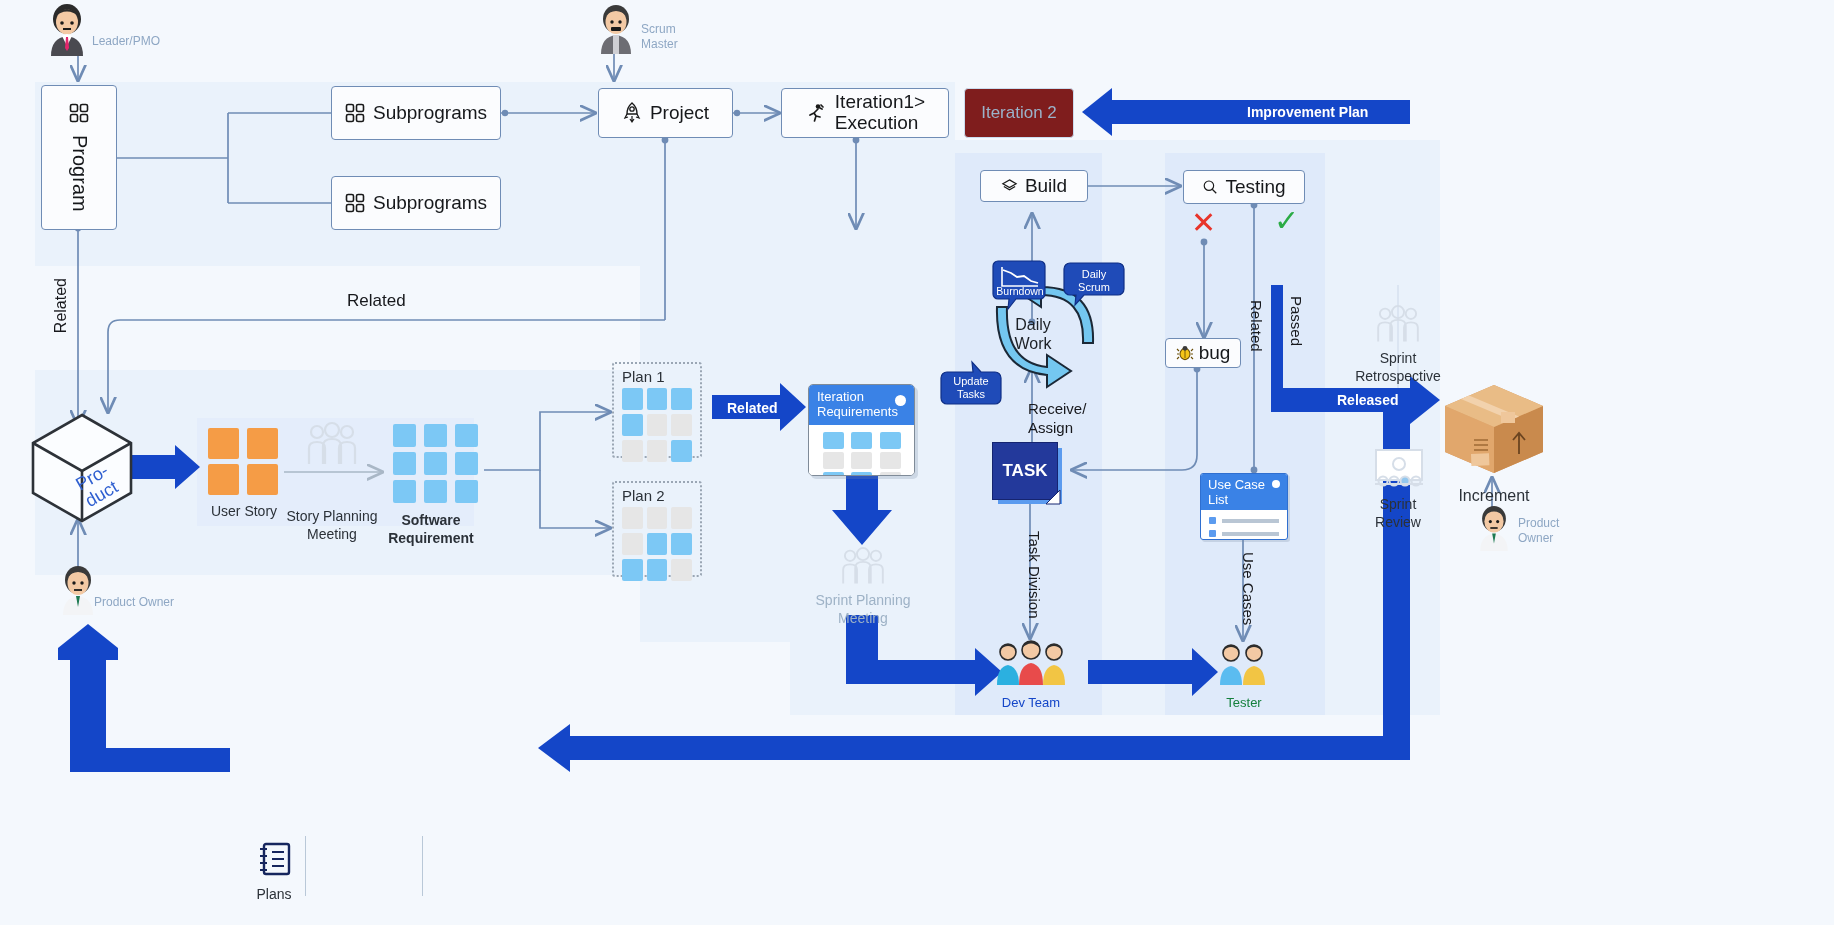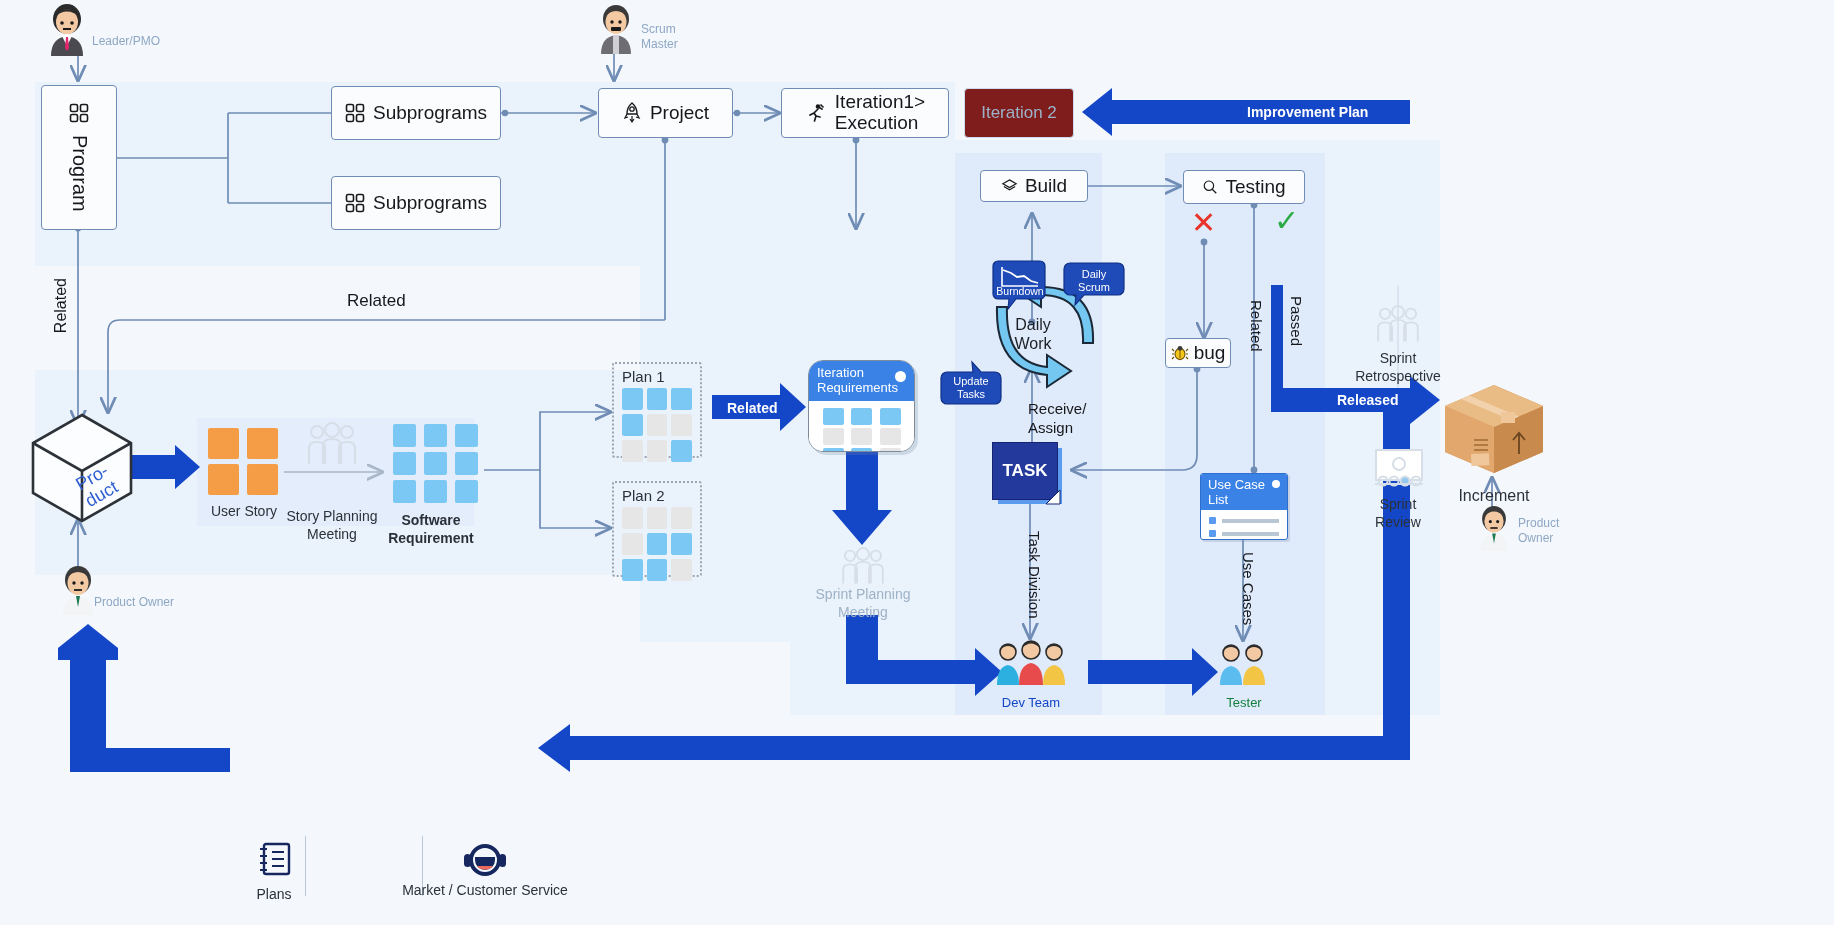--- a/index.html
+++ b/index.html
@@ -29,22 +29,22 @@
   .gridcard{position:absolute;border:2px dotted #9aa6b4;border-radius:3px;background:transparent;}
   .gridcard .gt{font-size:15px;color:#2b3138;padding:4px 0 3px 8px;}
   .cells{display:grid;grid-template-columns:repeat(3,1fr);gap:4px;padding:0 8px 8px 8px;}
   .cell{height:22px;border-radius:2px;}
   
   .sq{display:grid;grid-template-columns:repeat(2,1fr);gap:5px;}
   .sq div{width:31px;height:31px;border-radius:2px;}
   .sq3{display:grid;grid-template-columns:repeat(3,1fr);gap:5px;}
   .sq3 div{width:23px;height:23px;border-radius:2px;}
   
-  .panel{position:absolute;border:1.5px solid #7f8b98;border-radius:15px;background:#fff;
-         box-shadow:3px 3px 0 rgba(120,140,165,.25);overflow:hidden;}
+  .panel{position:absolute;border:1.5px solid #7f8b98;border-radius:5px;background:#fff;
+         box-shadow:3px 3px 0 rgba(120,140,165,.25);overflow:hidden;margin-top:24px;}
   .panel .phead{background:#3a82e6;color:#fff;font-size:13px;padding:5px 8px;line-height:1.15;position:relative;}
   .panel .pdot{position:absolute;right:8px;top:10px;width:11px;height:11px;border-radius:50%;background:#fff;}
   .panel .pbody{padding:7px 9px 9px 14px;background:#fff;}
   
   .task{position:absolute;}
   .task .b{position:absolute;width:64px;height:56px;background:#5b9bef;left:6px;top:6px;}
   .task .f{position:absolute;width:64px;height:56px;background:#23399b;border:1.5px solid #152470;
            color:#fff;font-weight:700;font-size:17px;display:flex;align-items:center;justify-content:center;}
   
   .ucl{position:absolute;border:1.5px solid #2f6fd0;border-radius:3px;background:#fff;overflow:hidden;
@@ -300,21 +300,21 @@
   </div>
 
   <div class="node" style="left:1183px;top:170px;width:122px;height:34px;gap:7px;">
     <svg width="16" height="16" viewBox="0 0 18 18" style="position:static;">
       <circle cx="7.8" cy="7.5" r="5.3" fill="none" stroke="#1a1a1a" stroke-width="1.3"></circle>
       <path d="M11.5,11.6 L16,16" stroke="#1a1a1a" stroke-width="1.4" fill="none"></path>
     </svg>
     <span class="lbl" style="font-size:19px;">Testing</span>
   </div>
 
-  <div class="node" style="left:1165px;top:338px;width:66px;height:30px;gap:5px;">
+  <div class="node" style="left:1165px;top:338px;width:76px;height:30px;gap:5px;">
     <svg width="18" height="18" viewBox="0 0 18 18" style="position:static;">
       <ellipse cx="9" cy="10" rx="5" ry="5.6" fill="#f5c518" stroke="#6b4e06" stroke-width="1.1"></ellipse>
       <path d="M9,5 L9,14" stroke="#6b4e06" stroke-width=".9"></path>
       <path d="M3,7 L1,5 M3,10 L1,10 M3,13 L1,15 M15,7 L17,5 M15,10 L17,10 M15,13 L17,15" stroke="#6b4e06" stroke-width="1.1"></path>
       <circle cx="9" cy="4.3" r="2.4" fill="#3a3a3a"></circle>
     </svg>
     <span class="lbl" style="font-size:19px;">bug</span>
   </div>
 
   <div class="chk" style="left:1191px;top:205px;color:#e8342a;">✕</div>
@@ -508,21 +508,21 @@
 
   <div class="abs" style="left:838px;top:548px;width:50px;">
     <svg width="50" height="38" viewBox="0 0 58 42" style="position:static;display:block;margin:0 auto;">
       <circle cx="14" cy="8" r="6" fill="none" stroke="#d6dee8" stroke-width="2.2"></circle>
       <circle cx="29" cy="6" r="7" fill="none" stroke="#d6dee8" stroke-width="2.2"></circle>
       <circle cx="44" cy="8" r="6" fill="none" stroke="#d6dee8" stroke-width="2.2"></circle>
       <path d="M6,40 L6,24 Q6,18 14,18 Q22,18 22,24 L22,40" fill="none" stroke="#d6dee8" stroke-width="2.2"></path>
       <path d="M20,40 L20,22 Q20,15 29,15 Q38,15 38,22 L38,40" fill="none" stroke="#d6dee8" stroke-width="2.2"></path>
       <path d="M36,40 L36,24 Q36,18 44,18 Q52,18 52,24 L52,40" fill="none" stroke="#d6dee8" stroke-width="2.2"></path>
     </svg>
-    <div class="capg" style="width:120px;margin-left:-35px;white-space:pre-line;">Sprint Planning
+    <div class="capg" style="margin-top:6px;width:120px;margin-left:-35px;white-space:pre-line;">Sprint Planning
 Meeting</div>
   </div>
 
   <div class="abs" style="left:1373px;top:306px;width:50px;">
     <svg width="50" height="38" viewBox="0 0 58 42" style="position:static;display:block;margin:0 auto;">
       <circle cx="14" cy="8" r="6" fill="none" stroke="#d6dee8" stroke-width="2.2"></circle>
       <circle cx="29" cy="6" r="7" fill="none" stroke="#d6dee8" stroke-width="2.2"></circle>
       <circle cx="44" cy="8" r="6" fill="none" stroke="#d6dee8" stroke-width="2.2"></circle>
       <path d="M6,40 L6,24 Q6,18 14,18 Q22,18 22,24 L22,40" fill="none" stroke="#d6dee8" stroke-width="2.2"></path>
       <path d="M20,40 L20,22 Q20,15 29,15 Q38,15 38,22 L38,40" fill="none" stroke="#d6dee8" stroke-width="2.2"></path>
@@ -566,30 +566,20 @@
       <rect x="7" y="2" width="25" height="30" rx="2" fill="none" stroke="#16265e" stroke-width="2.4"></rect>
       <path d="M3,7 h7 M3,14 h7 M3,21 h7 M3,28 h7" stroke="#16265e" stroke-width="2.2"></path>
       <path d="M15,10 h12 M15,17 h12 M15,24 h12" stroke="#16265e" stroke-width="2.2"></path>
     </svg>
     <div class="cap" style="margin-top:4px;font-size:14px;">Plans</div>
   </div>
   <div class="divline" style="left:305px;top:836px;height:60px;"></div>
 
   <div class="divline" style="left:422px;top:836px;height:60px;"></div>
 
-  <div class="abs" style="left:402px;top:842px;width:166px;text-align:center;">
-    <svg width="44" height="36" viewBox="0 0 44 36" style="position:static;display:block;margin:0 auto;">
-      <circle cx="22" cy="18" r="14" fill="none" stroke="#16265e" stroke-width="4"></circle>
-      <path d="M12,15 h20 v3 a10,10 0 0 1 -20,0 z" fill="#16265e"></path>
-      <path d="M14,24 a9,7 0 0 0 16,0 z" fill="#ea6a5f"></path>
-      <rect x="1" y="12" width="7" height="13" rx="3.5" fill="#16265e"></rect>
-      <rect x="36" y="12" width="7" height="13" rx="3.5" fill="#16265e"></rect>
-    </svg>
-    <div class="cap" style="margin-top:4px;font-size:14px;">Market / Customer Service</div>
-  </div>
 
   <div class="abs vert180" style="left:52px;top:278px;font-size:16px;color:#17181c;">Related</div>
   <div class="abs" style="left:347px;top:291px;font-size:17px;color:#17181c;">Related</div>
   <div class="ribtxt" style="left:727px;top:400px;">Related</div>
   <div class="ribtxt" style="left:1247px;top:104px;">Improvement Plan</div>
   <div class="ribtxt" style="left:1337px;top:392px;">Released</div>
   <div class="abs vert" style="left:1288px;top:296px;font-size:15px;color:#17181c;">Passed</div>
   <div class="abs vert" style="left:1248px;top:300px;font-size:15px;color:#17181c;">Related</div>
   <div class="abs" style="left:1028px;top:400px;font-size:15px;color:#17181c;white-space:pre-line;line-height:1.25;">Receive/
 Assign</div>

